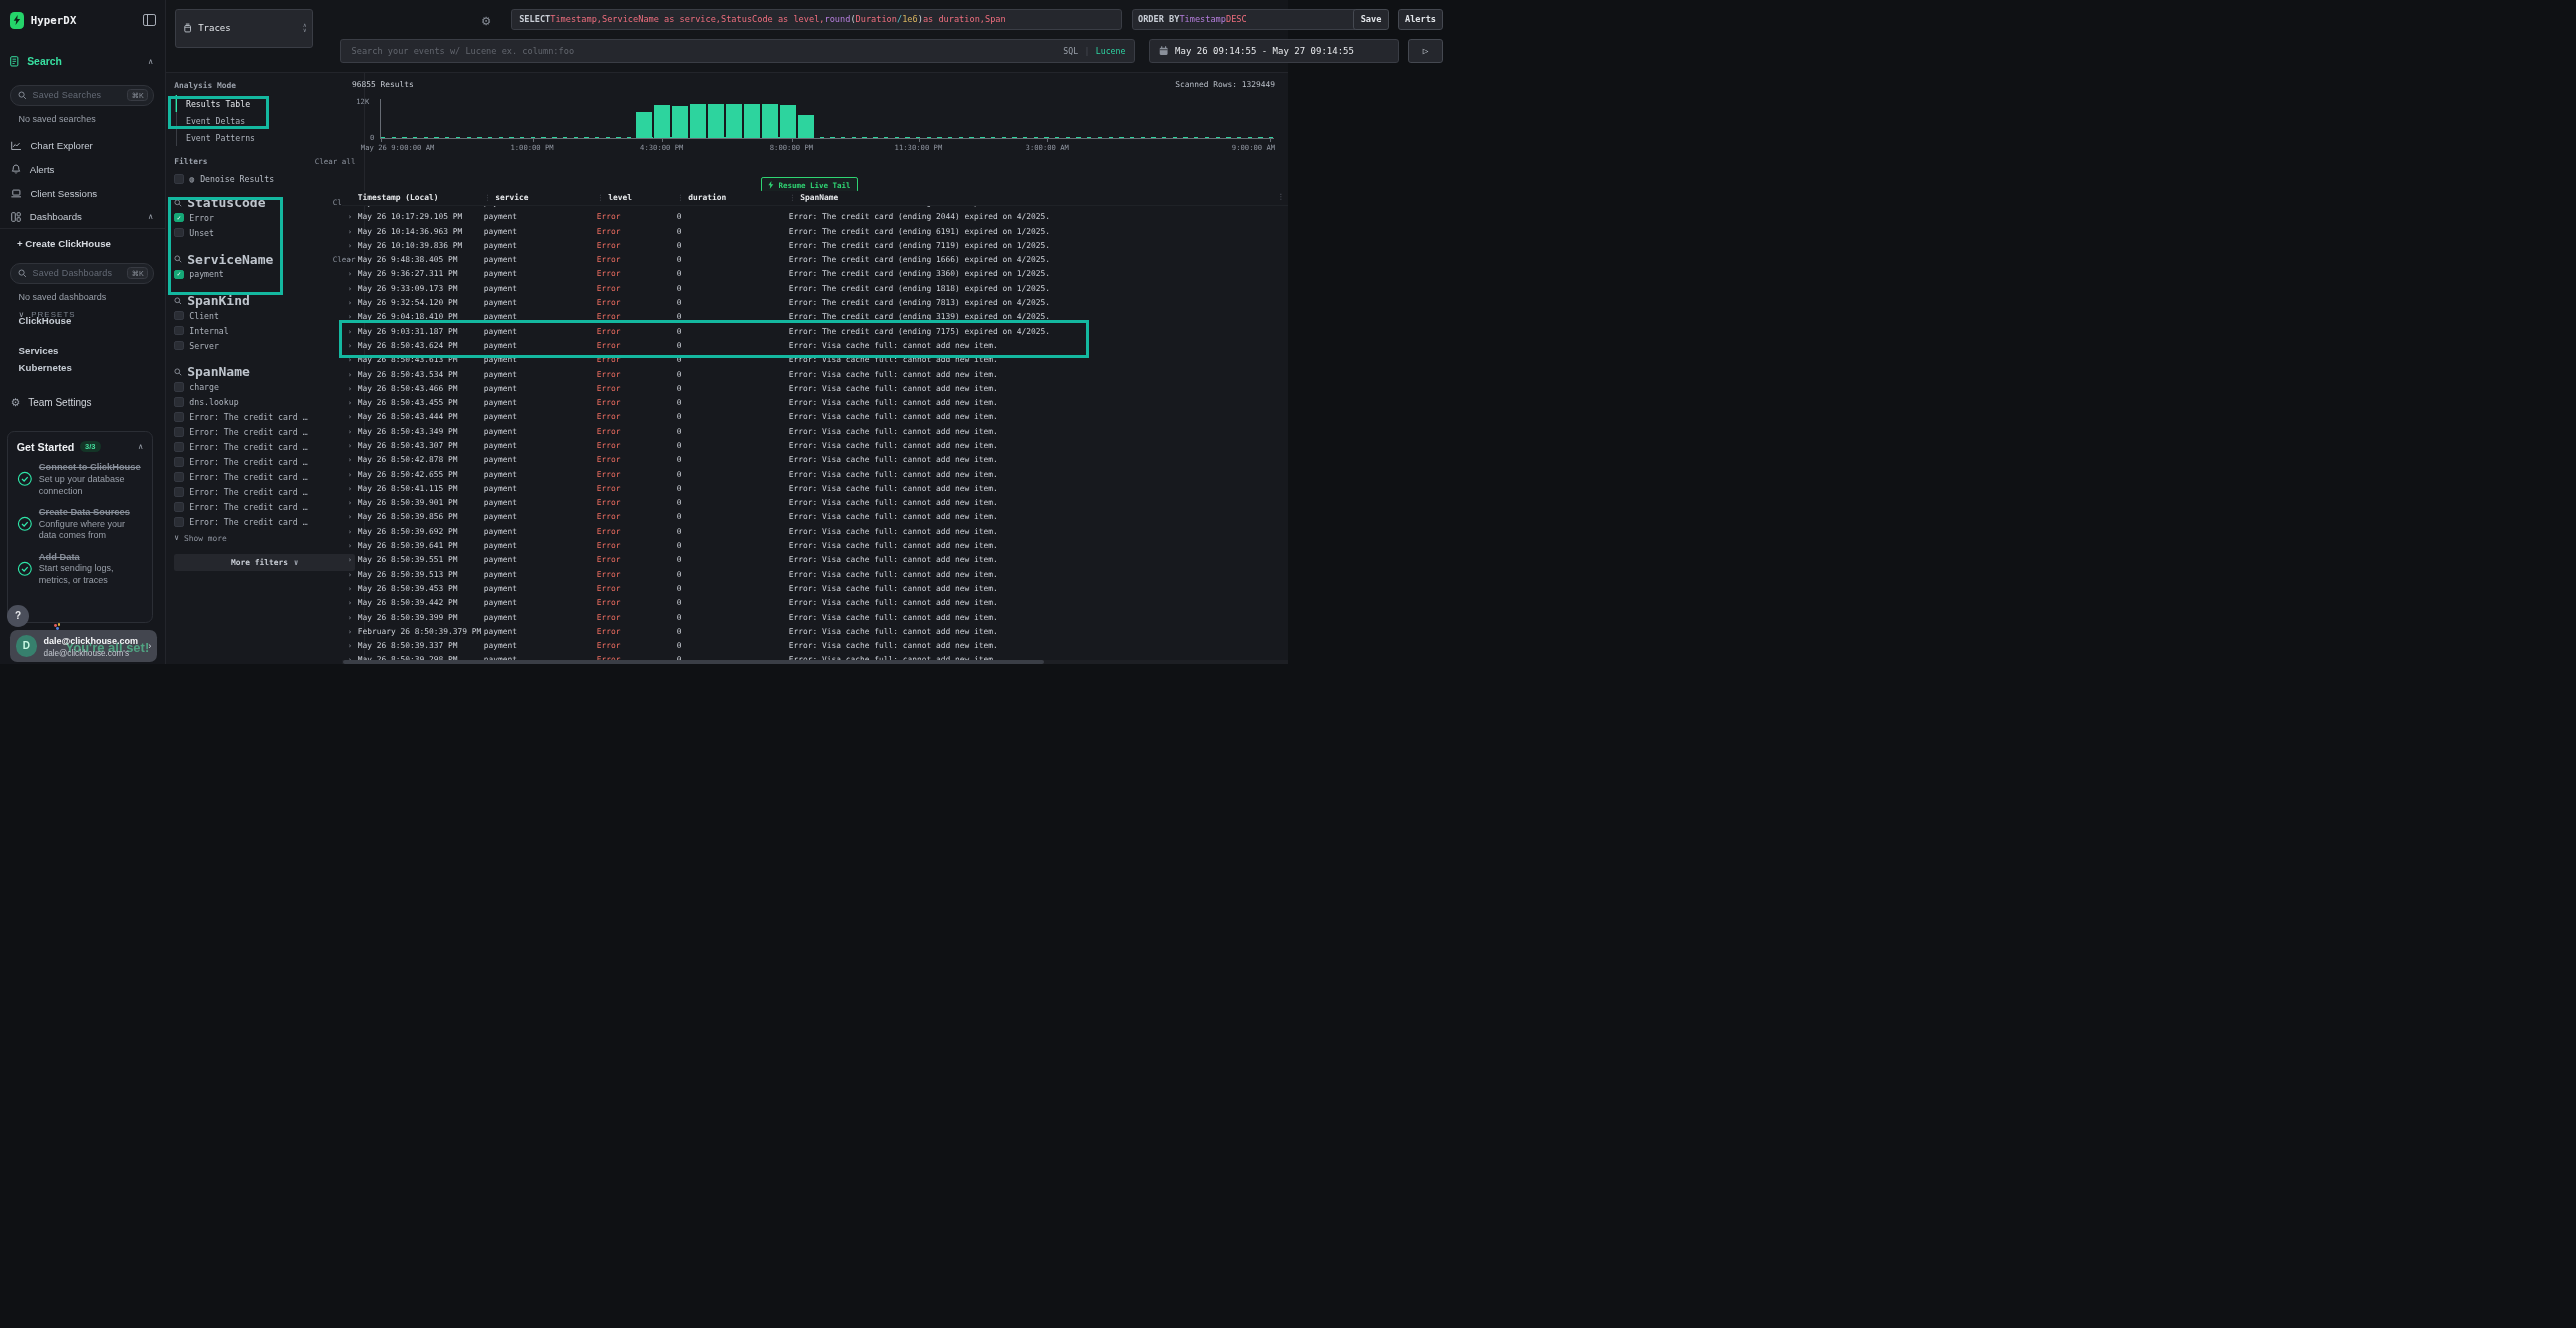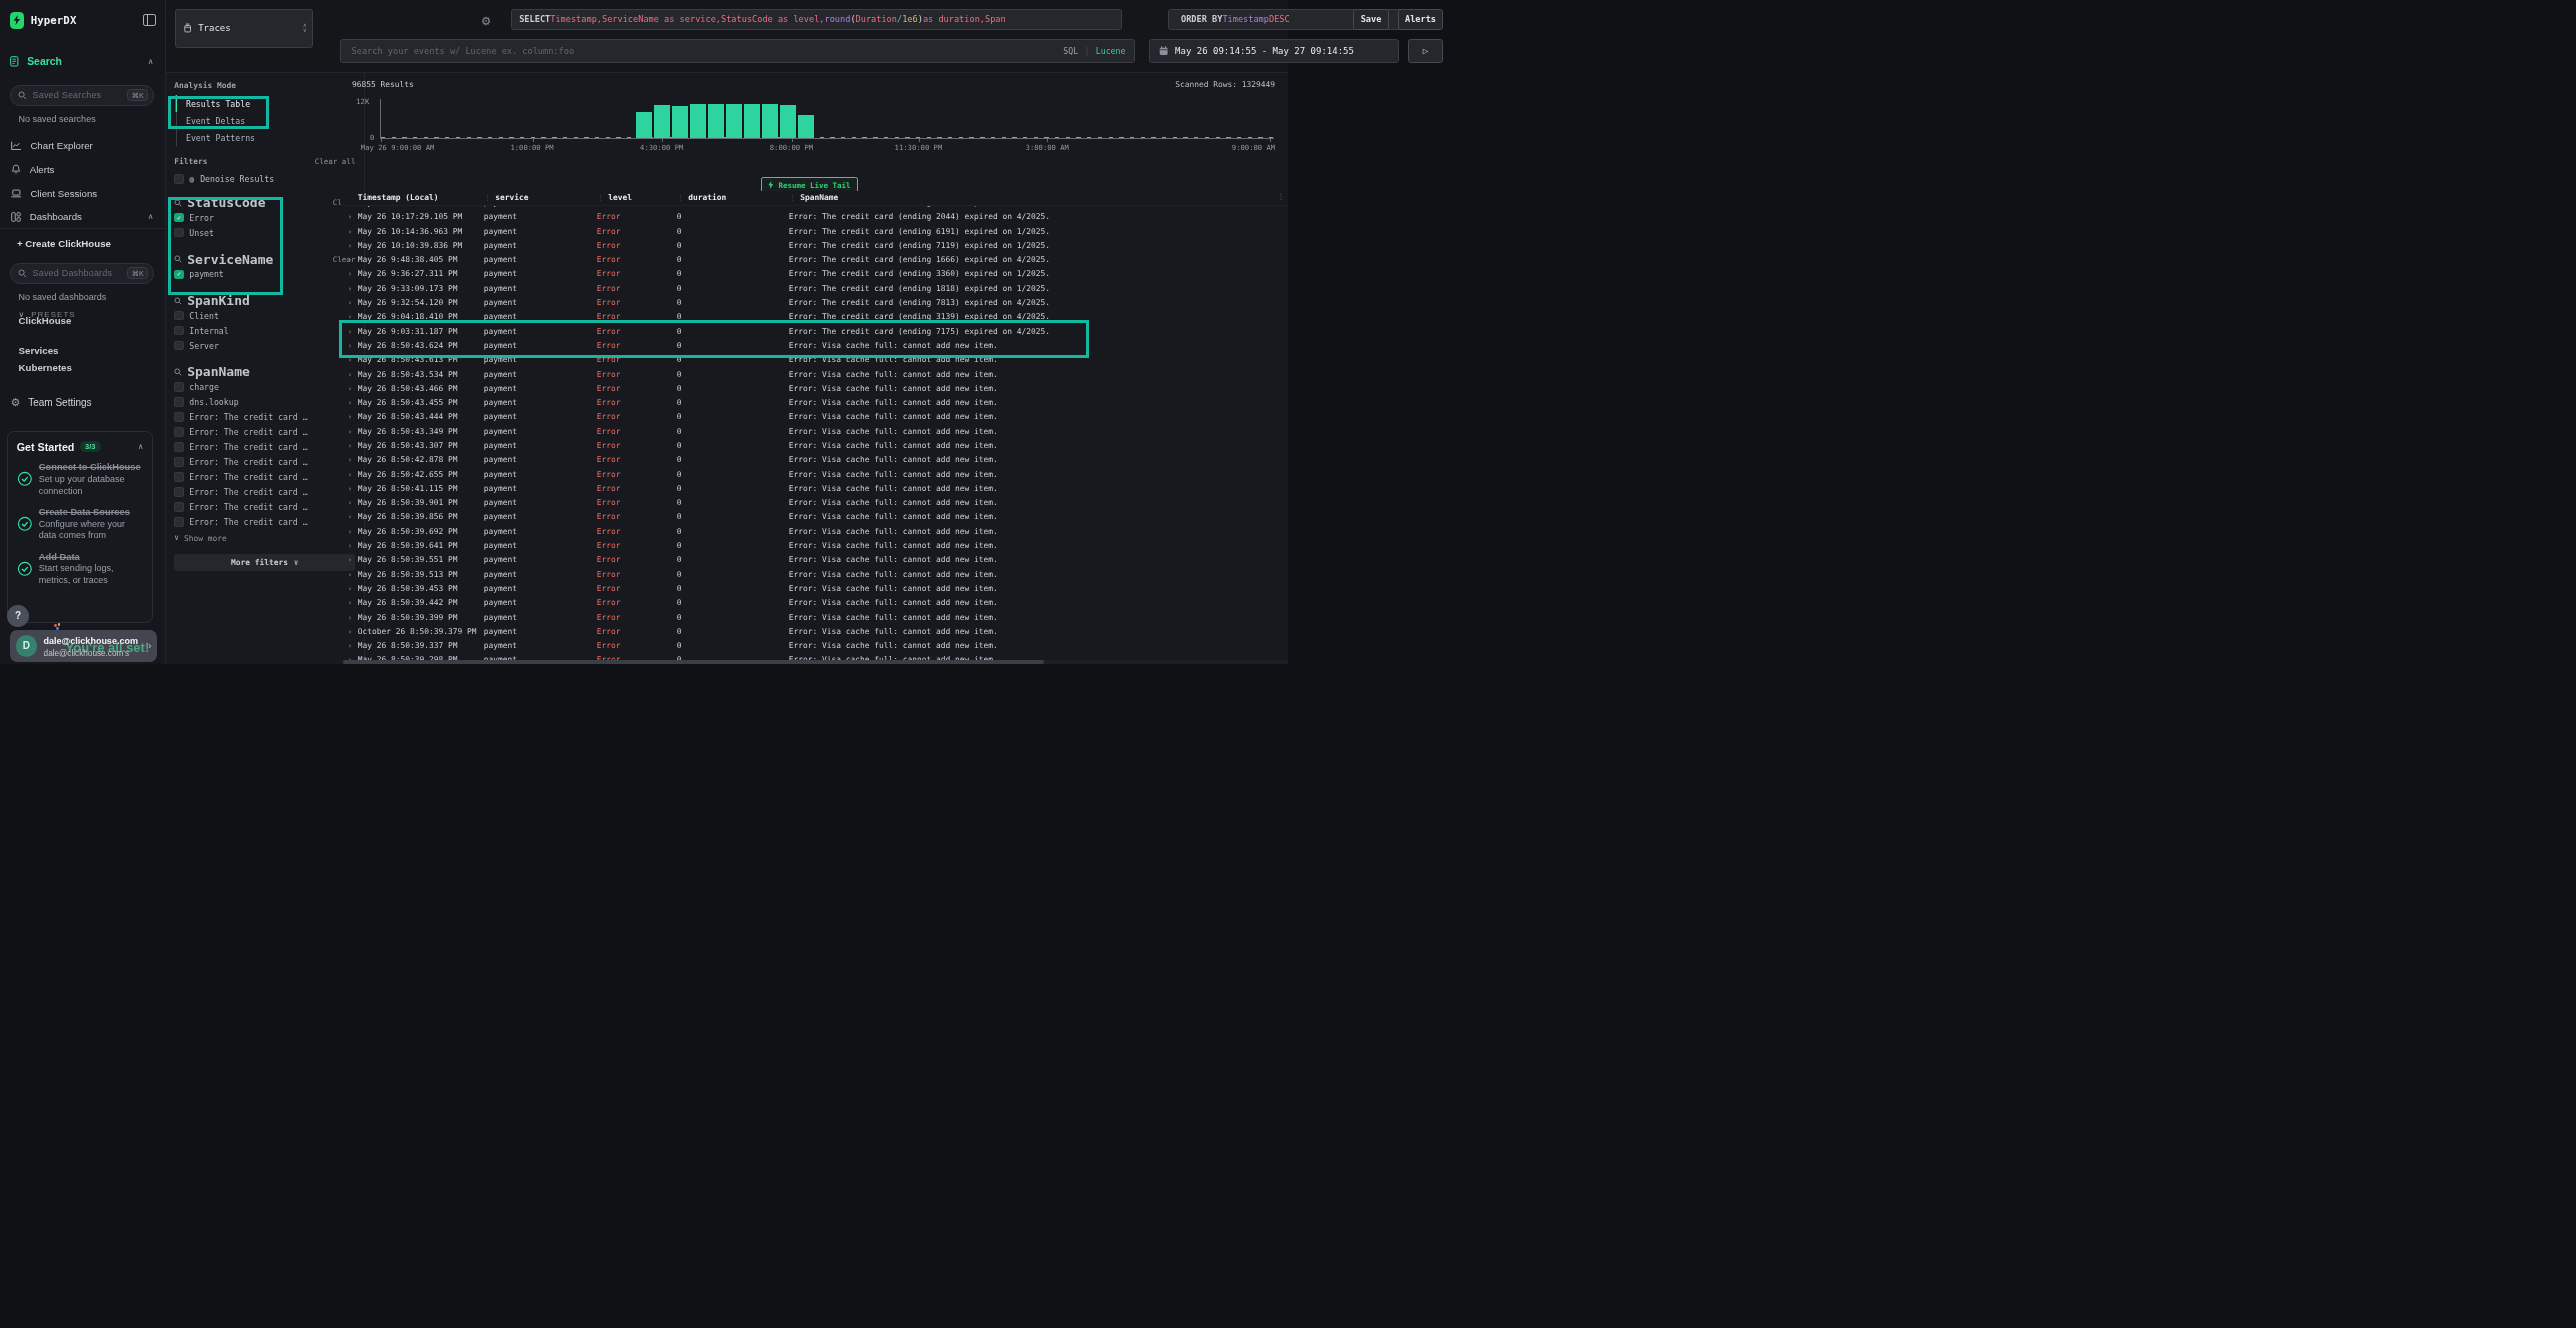--- a/index.html
+++ b/index.html
@@ -55,21 +55,21 @@
   .chip-chev{color:#d6dae0;font-size:9.3px;}
 
   
   #topbar{position:absolute;left:165px;top:0;right:0;height:72px;background:#14161a;border-bottom:0.7px solid #23252b;z-index:3;}
   .tb-box{position:absolute;background:#25272d;border:0.7px solid #3a3d45;border-radius:2.9px;box-sizing:border-box;display:flex;align-items:center;}
   .src-select{left:10px;top:8.6px;width:138px;height:39px;padding:0 5.7px 0 7.2px;gap:5.7px;}
   .src-label{flex:1;color:#e3e6ea;font-size:9px;}
   .updown{display:flex;flex-direction:column;gap:0.7px;color:#8b919b;font-size:5.7px;line-height:.8;}
   .gear-btn{position:absolute;left:316px;top:13.6px;color:#8b919b;font-size:11.4px;}
   .code-box{left:346px;top:8.6px;width:611px;height:21.5px;padding:0 7.2px;overflow:hidden;white-space:nowrap;font-size:8.6px;}
-  .order-box{left:1003px;top:8.6px;width:243px;height:21.5px;padding:0 12px;overflow:hidden;white-space:nowrap;font-size:8.6px;}
+  .order-box{left:967px;top:8.6px;width:243px;height:21.5px;padding:0 5px;overflow:hidden;white-space:nowrap;font-size:8.6px;}
   .btn{justify-content:center;color:#e3e6ea;font-weight:700;font-size:8.6px;border-color:#454951;}
   .save-btn{left:1188px;top:8.6px;width:36px;height:21.5px;}
   .alerts-btn{left:1233px;top:8.6px;width:45px;height:21.5px;}
   .search-box{left:175px;top:39px;width:795px;height:23.6px;padding:0 8.6px;gap:7.2px;}
   .search-box input{flex:1;background:transparent;border:0;outline:none;color:#cfd3d9;font-size:8.6px;font-family:"DejaVu Sans Mono","Liberation Mono",monospace;}
   .search-box input::placeholder{color:#62666e;}
   .lang-toggle{display:flex;gap:6.4px;align-items:center;font-size:8.2px;}
   .lang-sql{color:#9aa0aa;}
   .lang-div{color:#4a4e57;}
   .lang-lucene{color:#2ed3a2;}
@@ -822,21 +822,21 @@
           <div class="trow tgrid">
             <span class="rchev">›</span>
             <span>May 26 8:50:39.399 PM</span>
             <span>payment</span>
             <span class="lvl-error">Error</span>
             <span>0</span>
             <span>Error: Visa cache full: cannot add new item.</span>
           </div>
           <div class="trow tgrid">
             <span class="rchev">›</span>
-            <span>October 26 8:50:39.379 PM</span>
+            <span>February 26 8:50:39.379 PM</span>
             <span>payment</span>
             <span class="lvl-error">Error</span>
             <span>0</span>
             <span>Error: Visa cache full: cannot add new item.</span>
           </div>
           <div class="trow tgrid">
             <span class="rchev">›</span>
             <span>May 26 8:50:39.337 PM</span>
             <span>payment</span>
             <span class="lvl-error">Error</span>

